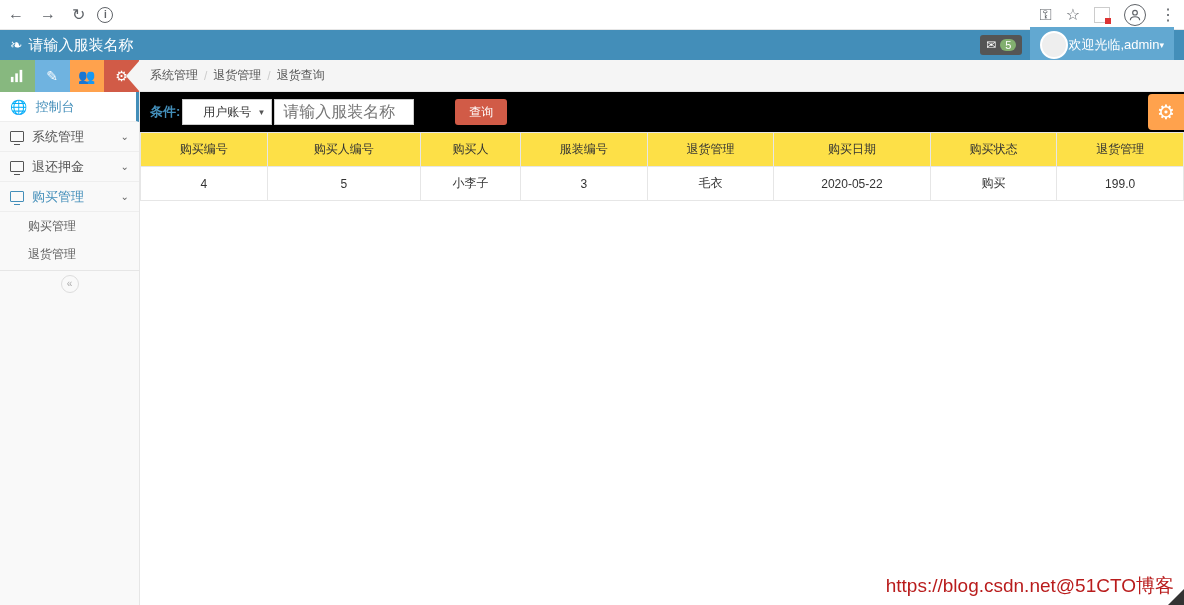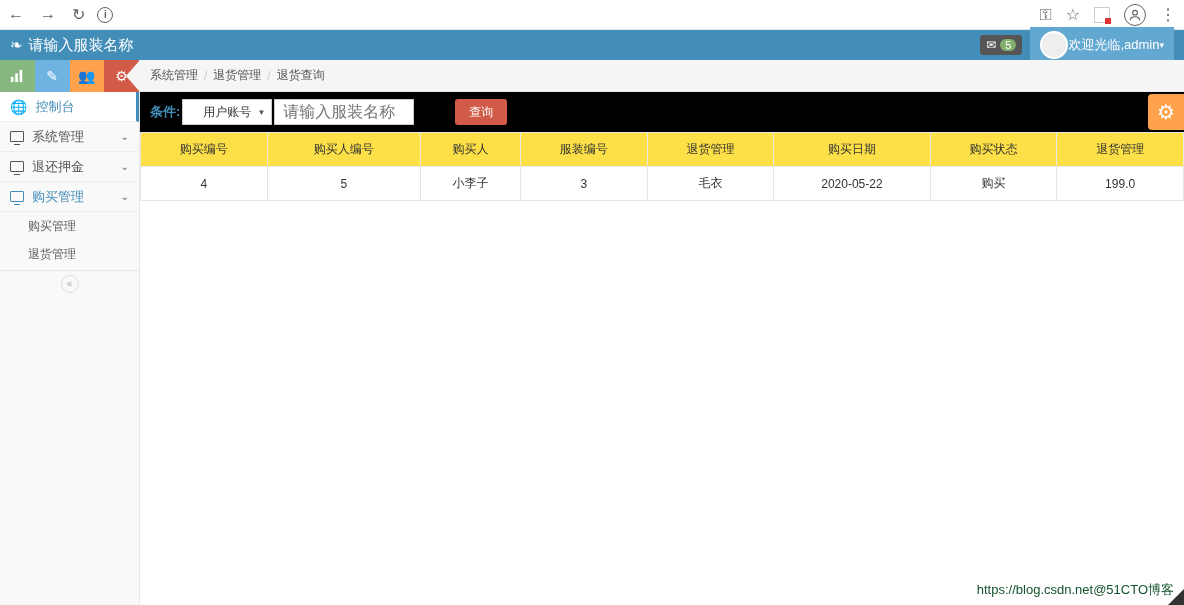--- a/index.html
+++ b/index.html
@@ -58,21 +58,21 @@
 .select-box::after { content: '▼'; position: absolute; right: 6px; font-size: 8px; color: #555; }
 .text-input { border: 1px solid #ccc; height: 26px; padding: 0 8px; width: 140px; font-size: 16px; }
 .search-btn { background: #d15b47; color: #fff; border: none; height: 26px; padding: 0 14px; border-radius: 3px; font-size: 12px; cursor: pointer; margin-left: 39px; }
 .gear-btn { position: absolute; right: 0; top: 50%; transform: translateY(-50%); width: 36px; height: 36px; background: #ffa24d; color: #fff; display: flex; align-items: center; justify-content: center; font-size: 20px; border-radius: 4px 0 0 4px; cursor: pointer; }
 
 table { width: 100%; border-collapse: collapse; }
 th, td { border: 1px solid #e6e6e6; text-align: center; padding: 8px 4px; font-size: 12px; font-weight: normal; }
 th { background: #fde047; color: #333; }
 .pagination-info { padding: 10px; font-size: 12px; color: #333; }
 
-.watermark { position: fixed; bottom: 6px; right: 10px; color: #14532d; font-size: 13px; pointer-events: none; }
+.watermark { position: fixed; bottom: 6px; right: 10px; color: #b91c1c; font-size: 19px; pointer-events: none; }
 .corner-tri { position: fixed; bottom: 0; right: 0; width: 0; height: 0; border-left: 16px solid transparent; border-bottom: 16px solid #333; }
 </style>
 </head>
 <body>
 
 <div class="browser-chrome">
   <div class="nav-icons">
     <span>←</span>
     <span>→</span>
     <span>↻</span>

